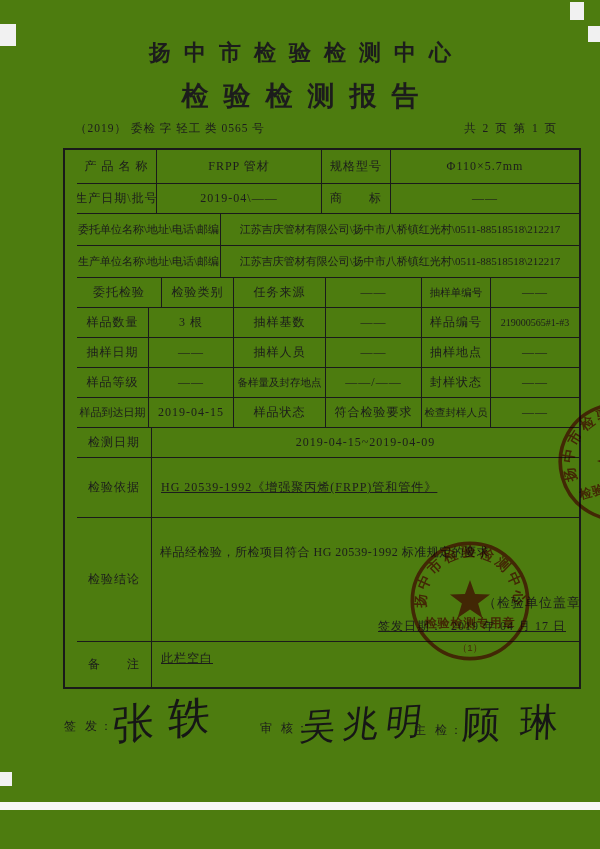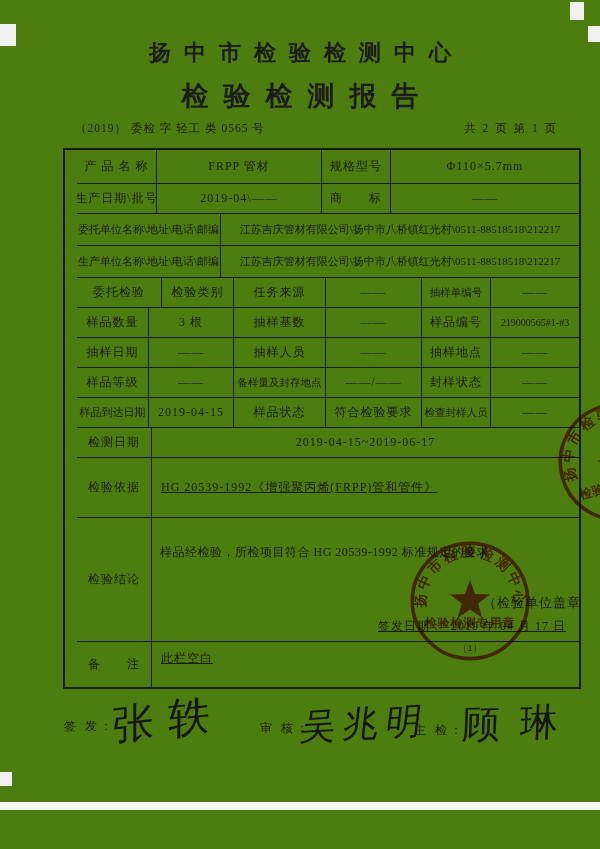--- a/index.html
+++ b/index.html
@@ -122,21 +122,21 @@
       <div class="td f11" style="width:72px">样品到达日期</div>
       <div class="td" style="width:85px">2019-04-15</div>
       <div class="td" style="width:92px">样品状态</div>
       <div class="td" style="width:96px">符合检验要求</div>
       <div class="td f105" style="width:69px">检查封样人员</div>
       <div class="td">——</div>
     </div>
 
     <div class="tr" style="height:30px">
       <div class="td" style="width:75px">检测日期</div>
-      <div class="td">2019-04-15~2019-06-17</div>
+      <div class="td">2019-04-15~2019-04-09</div>
     </div>
 
     <div class="tr" style="height:60px">
       <div class="td" style="width:75px">检验依据</div>
       <div class="td left">HG 20539-1992《增强聚丙烯(FRPP)管和管件》</div>
     </div>
 
     <div class="tr" style="height:124px">
       <div class="td" style="width:75px">检验结论</div>
       <div class="td rel">

